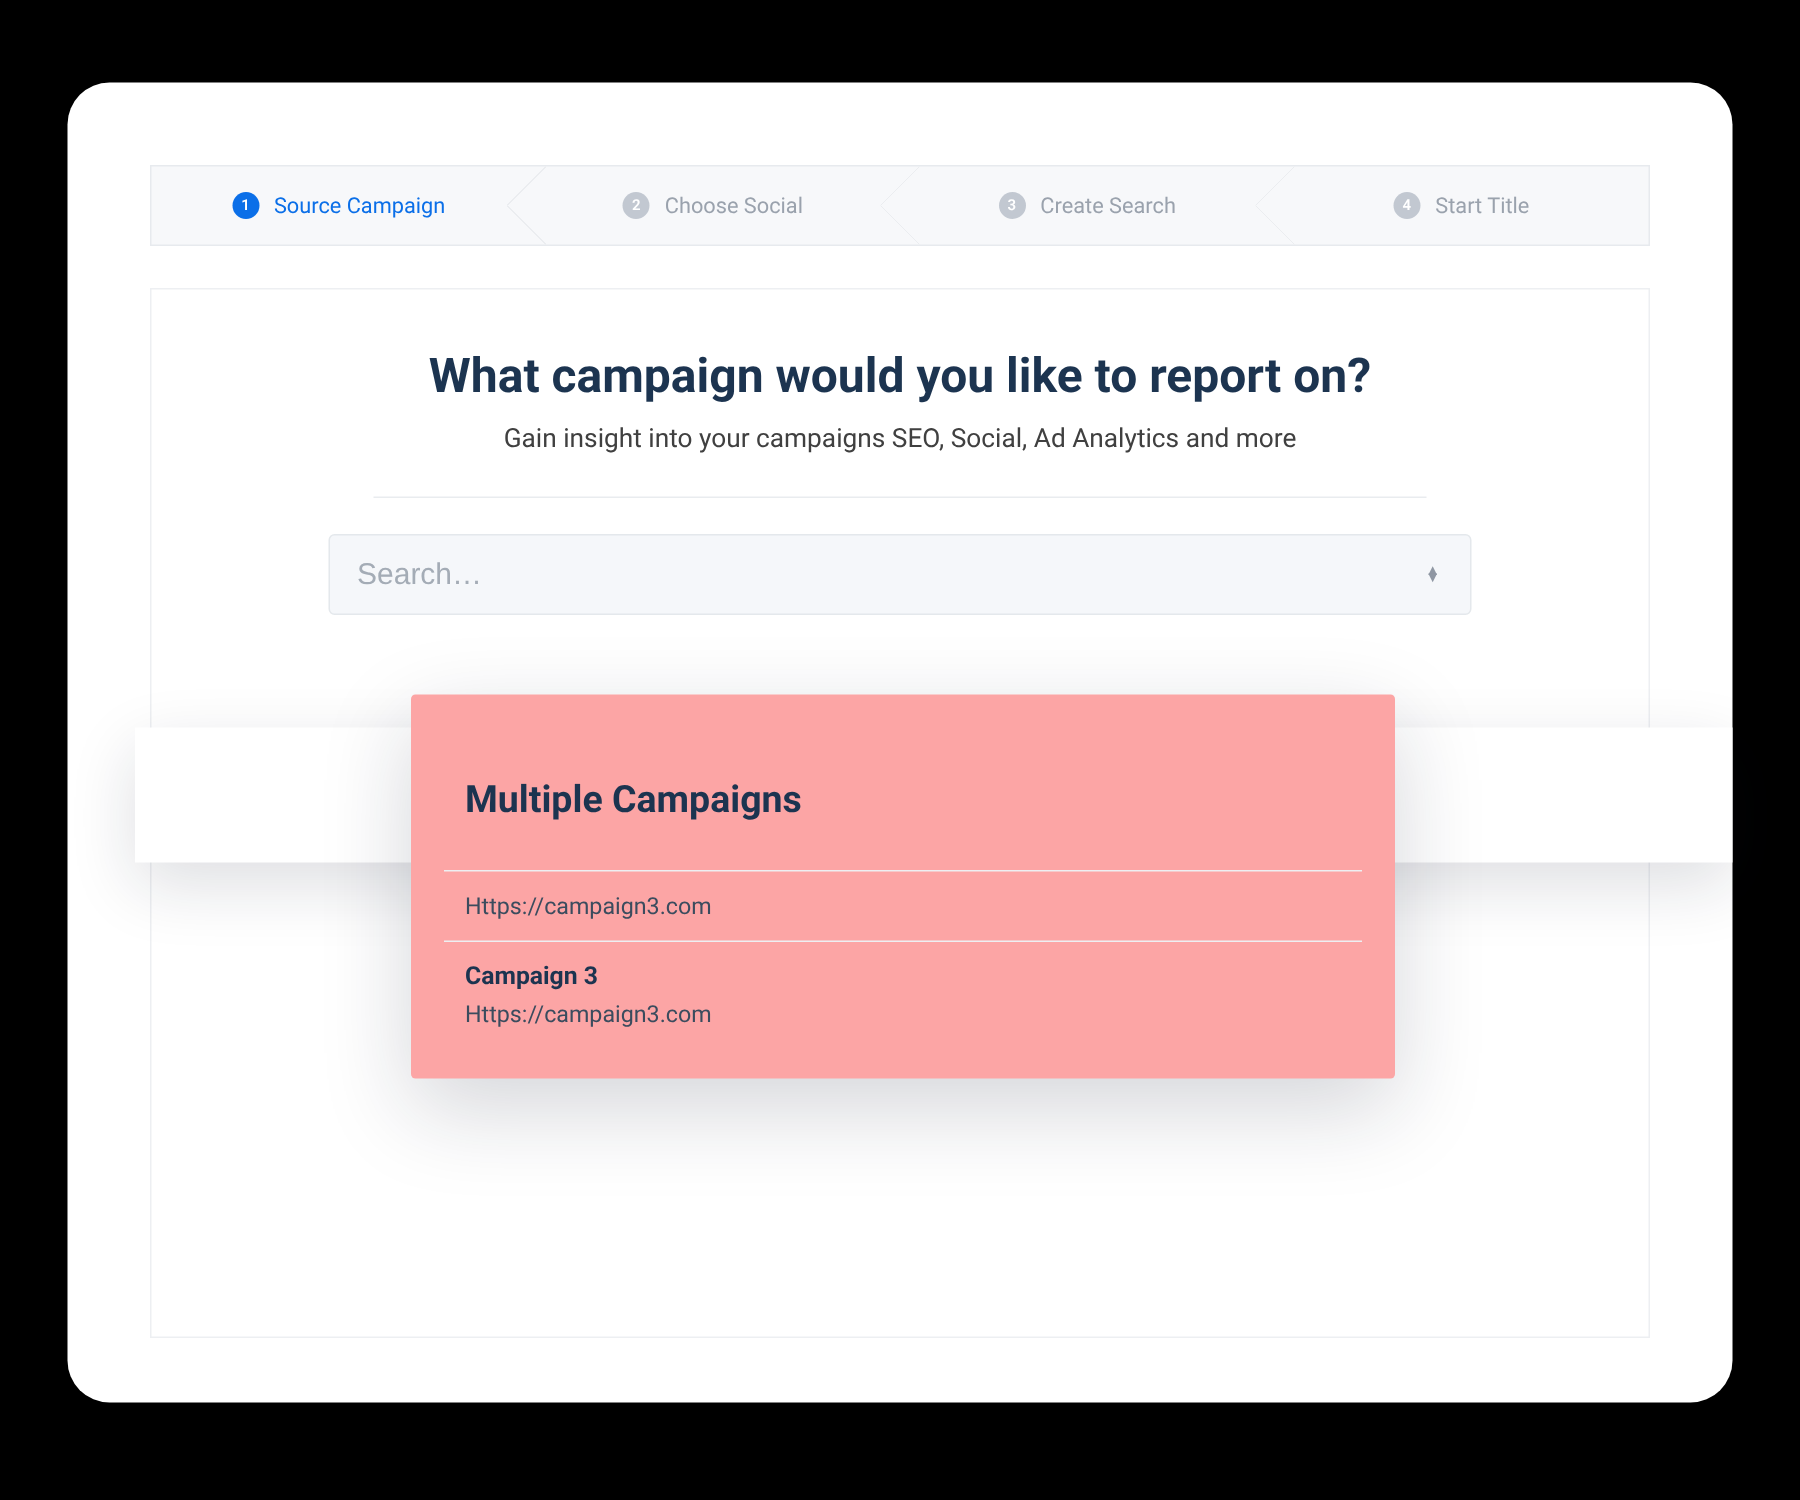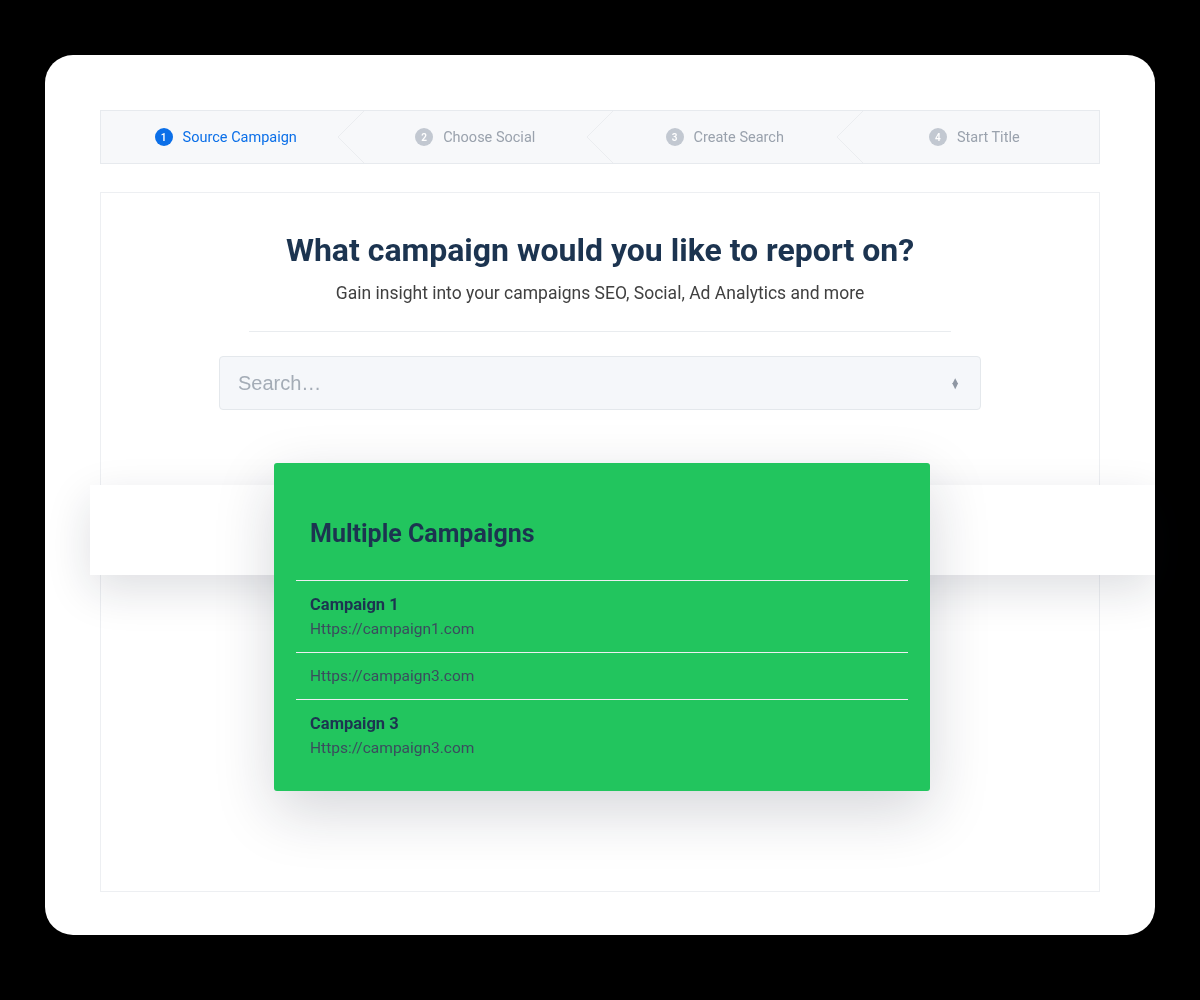--- a/index.html
+++ b/index.html
@@ -120,21 +120,21 @@
       flex-direction: column;
       align-items: center;
       line-height: 5px;
       font-size: 10px;
     }
     .dropdown {
       position: absolute;
       left: 229px;
       right: 225px;
       top: 408px;
-      background: #22c55e;
+      background: #fca5a5;
       box-shadow: 0 20px 60px rgba(20,30,50,0.18);
       border-radius: 3px;
       padding: 0 0 20px 0;
       text-align: left;
     }
     .dropdown-header-band {
       position: absolute;
       left: 45px;
       right: 0;
       top: 430px;
@@ -203,24 +203,20 @@
       </span>
     </div>
   </div>
 
   <div class="dropdown-header-band"></div>
 
   <div class="dropdown">
     <div class="dropdown-title">Multiple Campaigns</div>
 
     <div class="option">
-      <div class="opt-name">Campaign 1</div>
-      <div class="opt-url">Https://campaign1.com</div>
-    </div>
-    <div class="option">
       <div class="opt-url">Https://campaign3.com</div>
     </div>
     <div class="option">
       <div class="opt-name">Campaign 3</div>
       <div class="opt-url">Https://campaign3.com</div>
     </div>
   </div>
 
 </div>
 

